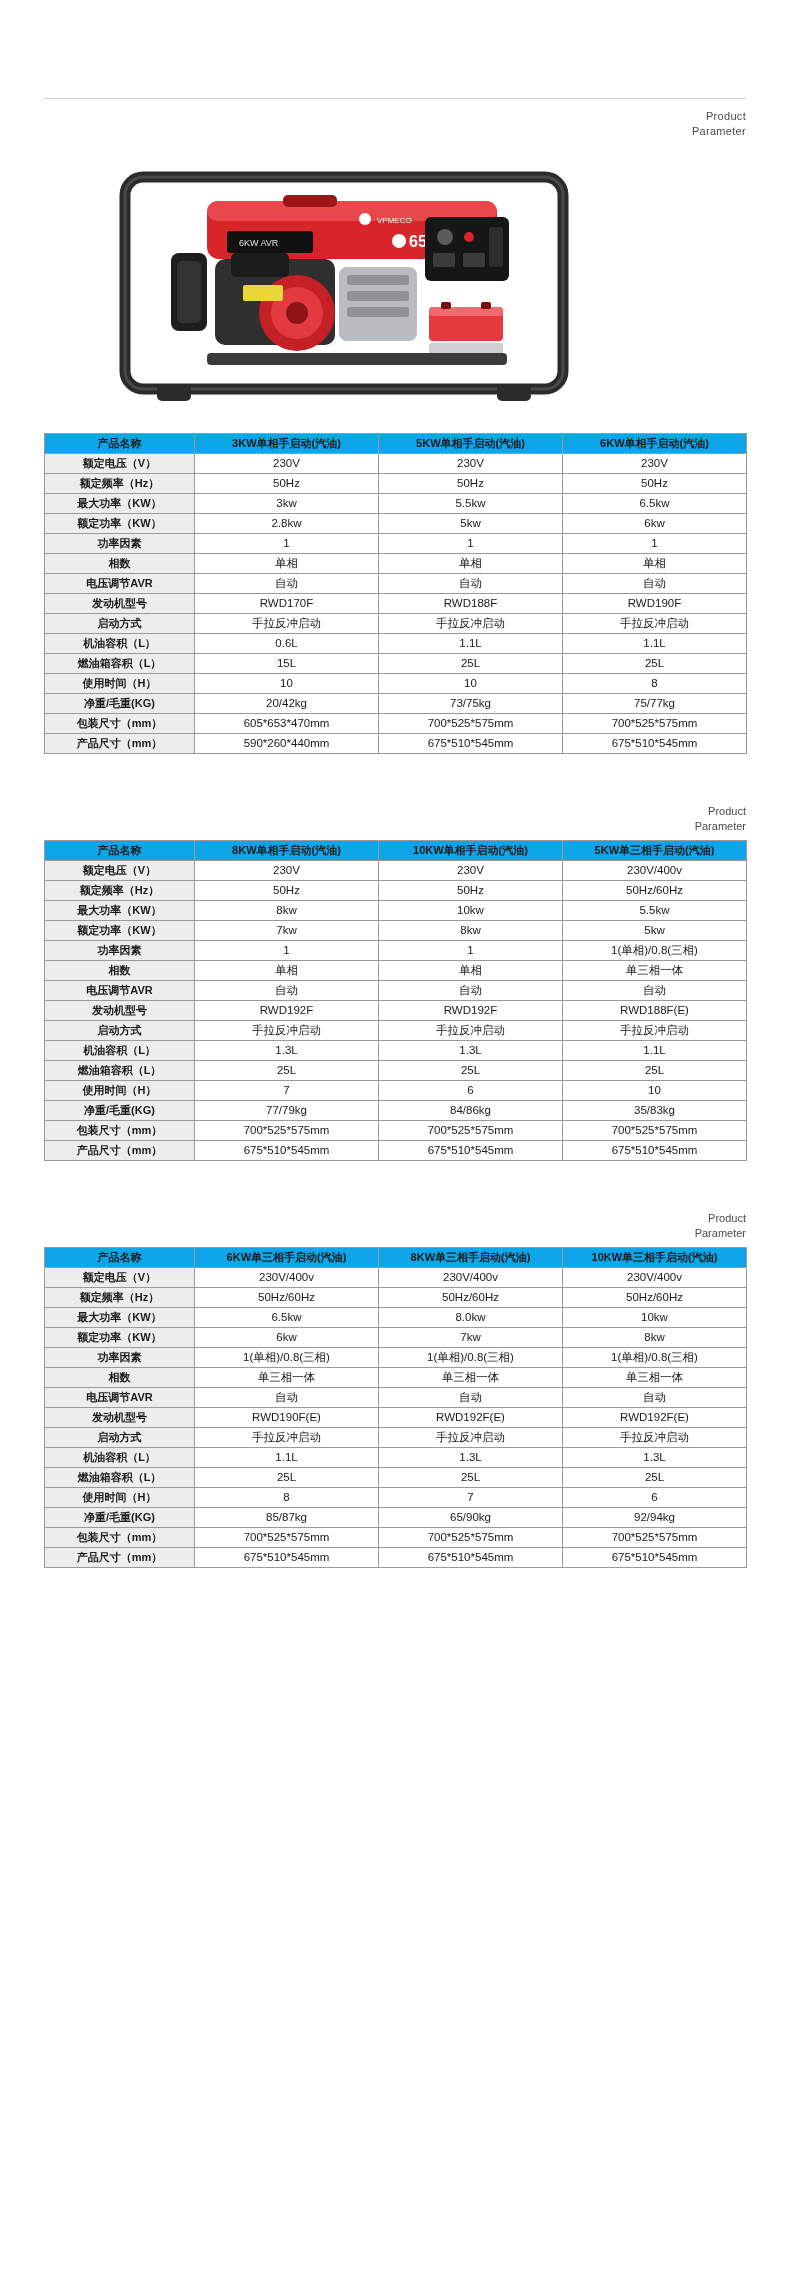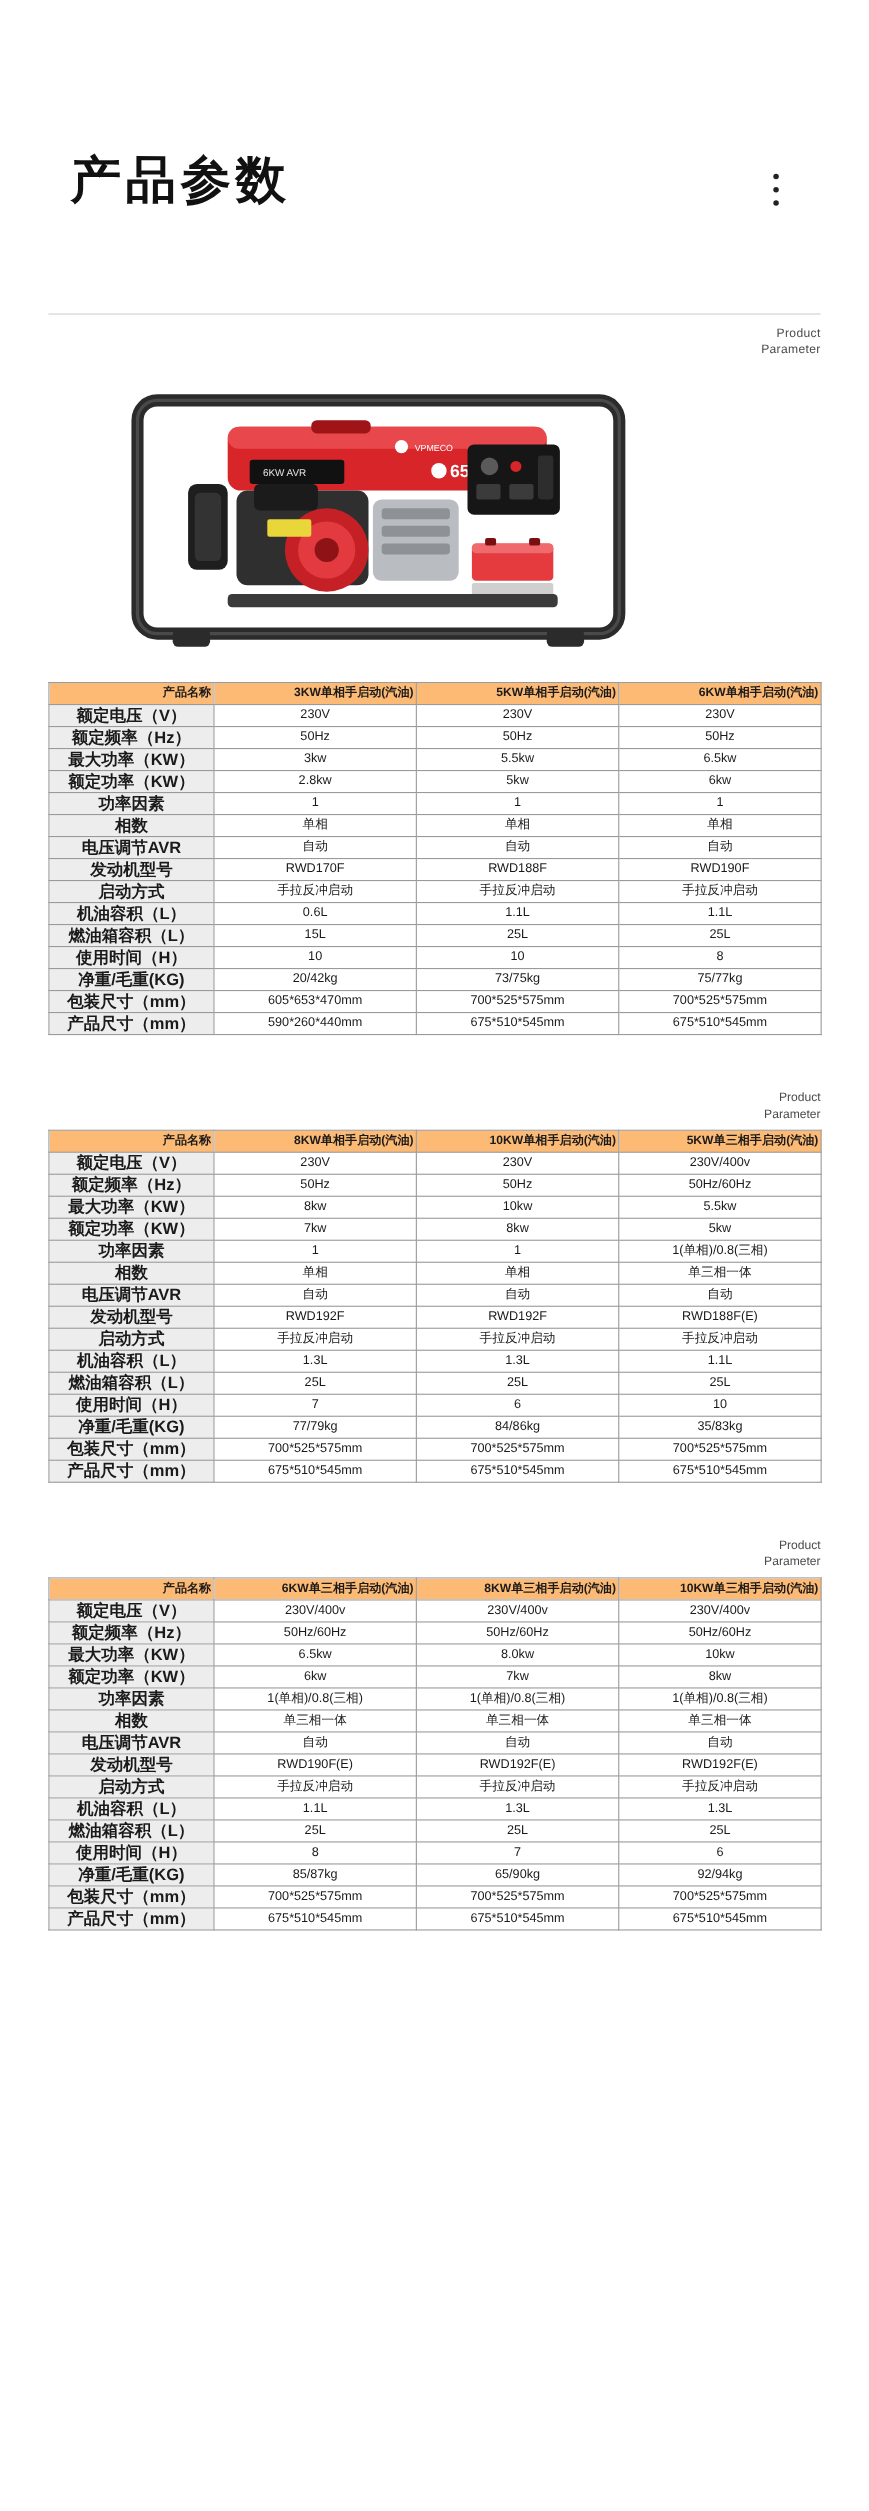--- a/index.html
+++ b/index.html
@@ -94,55 +94,46 @@
     text-align: center;
     vertical-align: middle;
     padding: 1px 2px;
     line-height: 17px;
     white-space: nowrap;
     overflow: hidden;
   }
   table.spec col.c0 { width: 150px; }
   table.spec col.c1, table.spec col.c2, table.spec col.c3 { width: 184px; }
   table.spec tr.head td {
-    background: #fdba74;
+    background: #0ea5e9;
     font-weight: bold;
     font-size: 11px;
-    text-align: right;
   }
   table.spec td.label {
     background: #ededed;
     font-weight: bold;
-    font-size: 15px;
+    font-size: 11px;
   }
   .caption-sm {
     width: 702px;
     margin: 0 auto;
     text-align: right;
     font-size: 11px;
     color: #4b4b4b;
     line-height: 15px;
     padding: 16px 0 6px 0;
   }
   .spacer-gap { height: 26px; }
   .bottom-pad { height: 18px; }
 </style>
 </head>
 <body>
 
 <div class="page">
 
-  <div class="header">
-    <div class="header-title">产品参数</div>
-    <div class="dots">
-      <span></span>
-        <span></span>
-        <span></span>
-    </div>
-  </div>
 
   <div class="caption-block">
     <div class="caption-rule"></div>
     <div class="caption-text">
       <div>Product</div>
       <div>Parameter</div>
     </div>
   </div>
 
   <div class="product-image-wrap">

